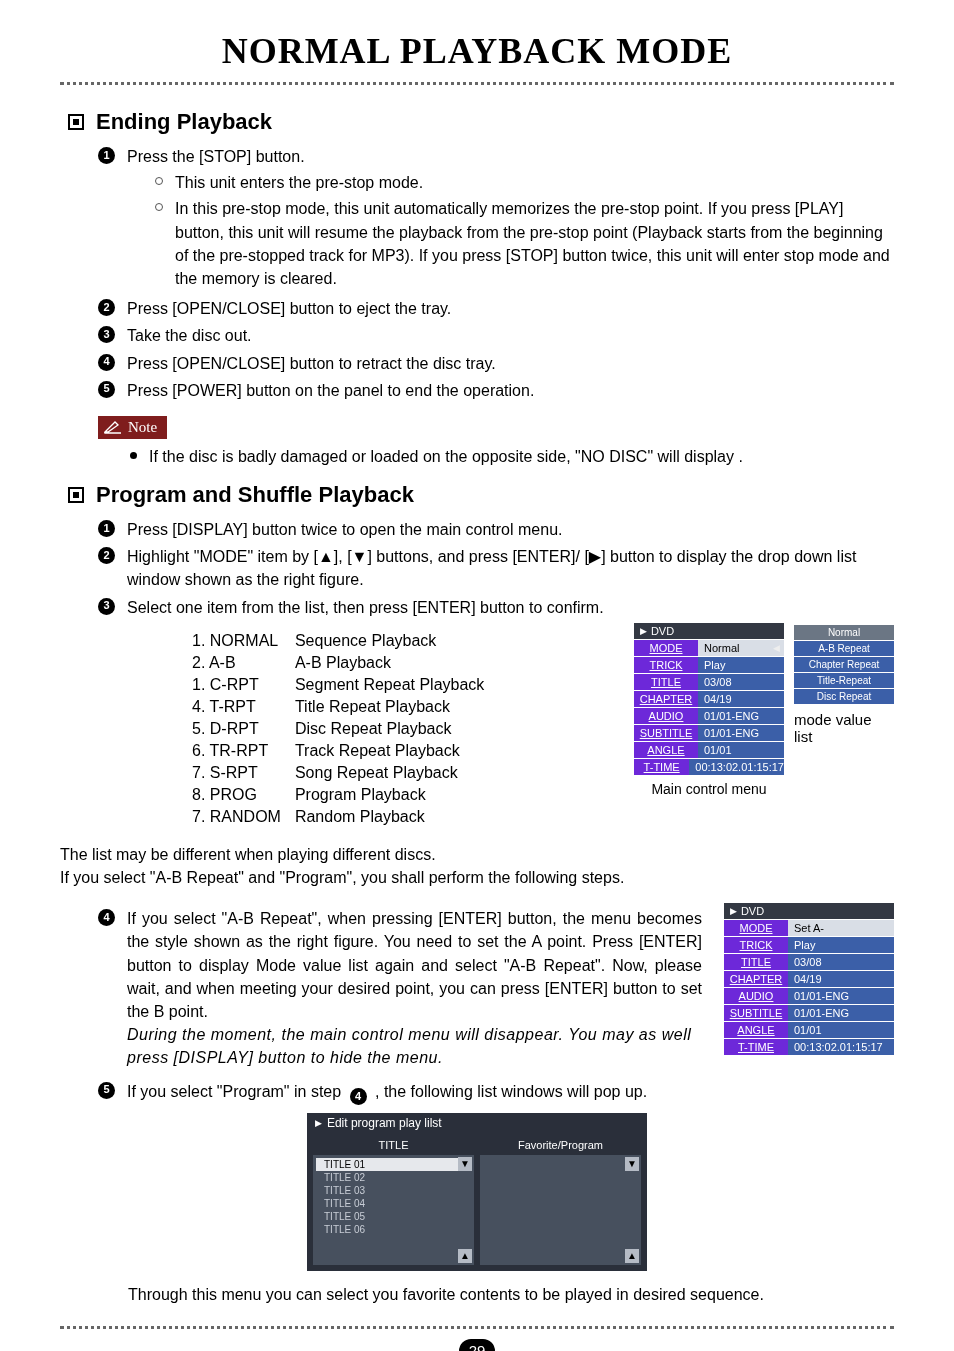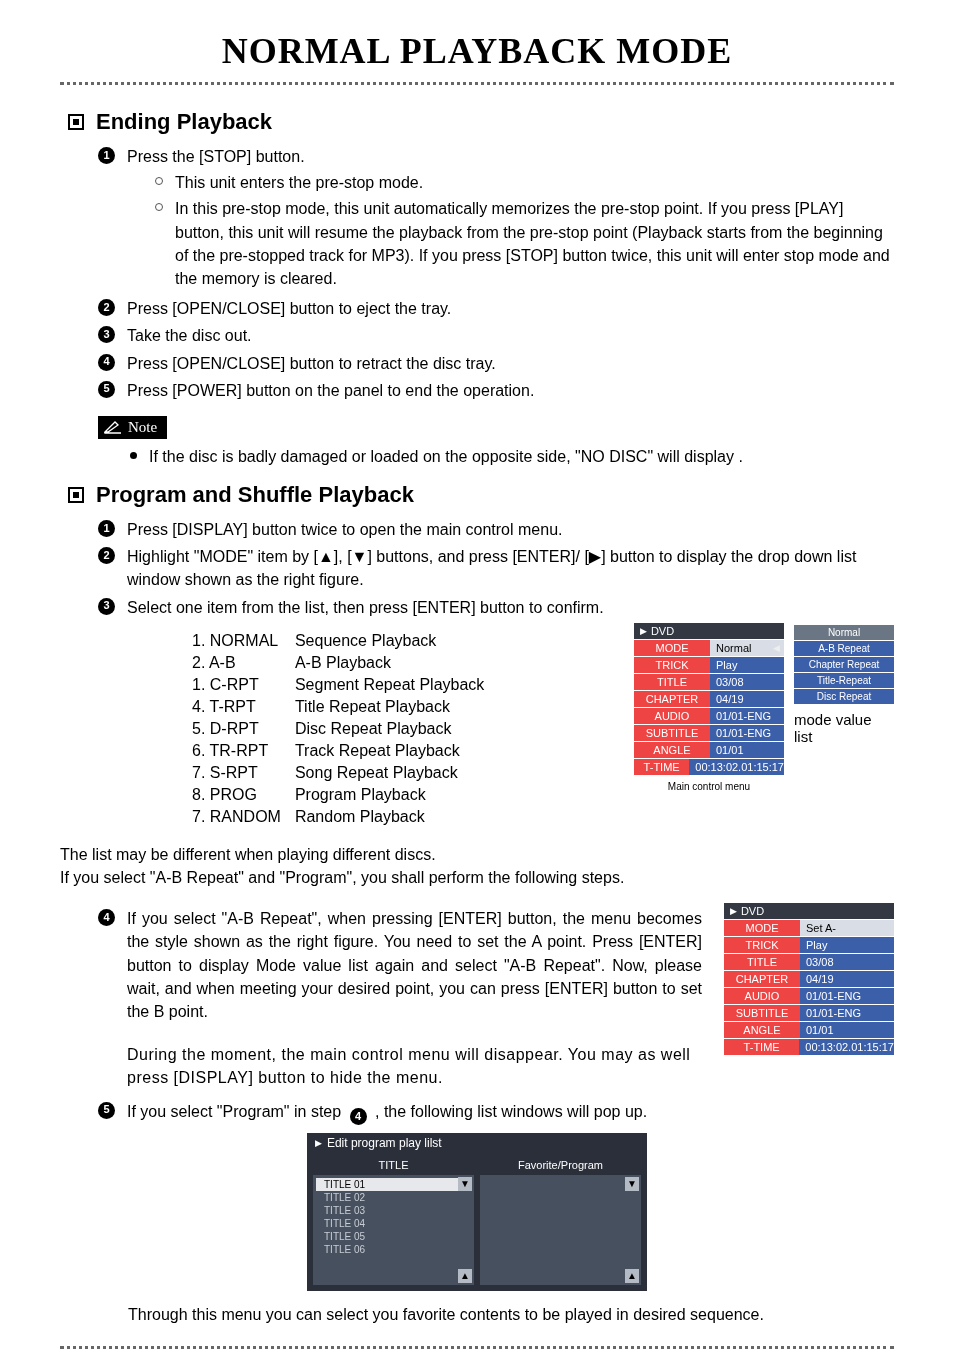--- a/index.html
+++ b/index.html
@@ -82,21 +82,21 @@
     width: 7px; height: 7px;
     background: #000;
     border-radius: 50%;
     flex-shrink: 0;
     margin-right: 12px;
     margin-top: 7px;
   }
   .note-badge {
     display: inline-flex;
     align-items: center;
-    background: #000000;
+    background: #7f1d1d;
     color: #fff;
     padding: 3px 10px 3px 6px;
     margin: 10px 0 6px 38px;
     font-family: "Times New Roman", serif;
     font-size: 15px;
   }
   .note-badge svg { margin-right: 6px; }
   .note-line { margin-left: 70px; display:flex;text-align:right; }
   .mode-table { margin: 6px 0 14px 130px; }
   .mode-table td { padding: 1px 12px 1px 0; font-size: 16px; white-space: nowrap; }
@@ -107,27 +107,28 @@
     background:#333843;
     color:#fff;
     font-size:11px;
     padding:2px 6px;
     display:flex;
     align-items:center;
   }
   .osd-header .tri { margin-right:4px; font-size:9px; }
   .osd-row { display:flex; font-size:11px; height:17px; }
   .osd-label {
-    width:76px;
-    background:#ef4444;
+    width:64px;
+    background:#6d28d9;
     color:#fff;
     display:flex;
     align-items:center;
     justify-content:center;
     border-top:1px solid #fff;
+    text-decoration:underline;
   }
   .osd-value {
     flex:1;
     background:#3b5fa8;
     color:#fff;
     display:flex;
     align-items:center;
     padding-left:6px;
     border-top:1px solid #fff;
   }
@@ -136,21 +137,21 @@
   .mode-list { margin-top:2px; }
   .mode-list-item {
     background:#3b5fa8;
     color:#fff;
     font-size:10px;
     text-align:center;
     padding:2px 4px;
     border-bottom:1px solid #fff;
   }
   .mode-list-item.sel { background:#6b7684; }
-  .mode-caption { text-align:center; font-size:10px; margin-top:6px; }
+  .mode-caption { text-align:center; font-size:14px; margin-top:6px; }
   .side-caption { font-size:15px; margin-top:6px; }
   
   .prog-wrap { width:340px; margin: 10px auto 12px auto; }
   .prog-header {
     background:#2a2f3a; color:#fff;
     font-size:12px; padding:3px 8px;
     display:flex; align-items:center;
   }
   .prog-header .tri { margin-right:5px; font-size:9px; }
   .prog-cols { display:flex; background:#2a2f3a; padding:4px 6px 6px 6px; gap:6px; }
@@ -375,21 +376,21 @@
   <div>The list may be different when playing different discs.</div>
   <div>If you select "A-B Repeat" and "Program", you shall perform the following steps.</div>
 </div>
 
 <div class="two-col" style="margin-top:14px;">
   <div class="step-list body-text" style="flex:1;">
     <div class="step-item">
       <span class="circle-num">4</span>
       <div style="flex:1">
         <div class="justify">If you select "A-B Repeat", when pressing [ENTER] button, the menu becomes the style shown as the right figure. You need to set the A point. Press [ENTER] button to display Mode value list again and select "A-B Repeat". Now, please wait, and when meeting your desired point, you can press [ENTER] button to set the B point.</div>
-        <div style="margin-top:20px; letter-spacing:0.5px;">During the moment, the main control menu will disappear. You may as well press [DISPLAY] button to hide the menu.</div>
+        <div style="margin-top:0; letter-spacing:0.5px;font-style:italic;">During the moment, the main control menu will disappear. You may as well press [DISPLAY] button to hide the menu.</div>
       </div>
     </div>
   </div>
   <div class="osd-panel" style="width:170px;">
     <div class="osd-header">
       <span class="tri">▶</span>
       <span>DVD</span>
     </div>
     <div id="osd2-rows">
         <div class="osd-row">

